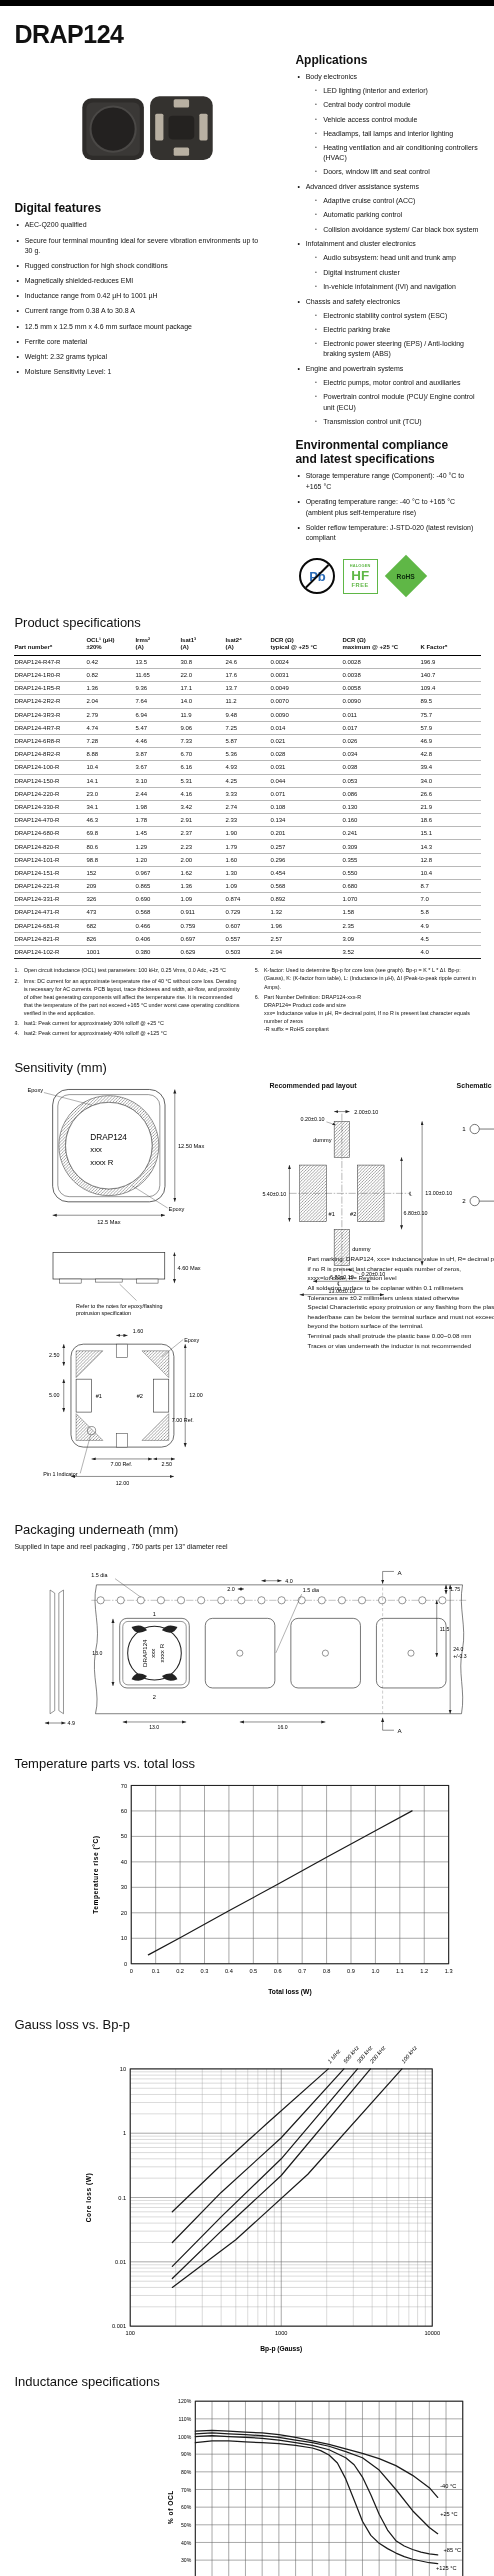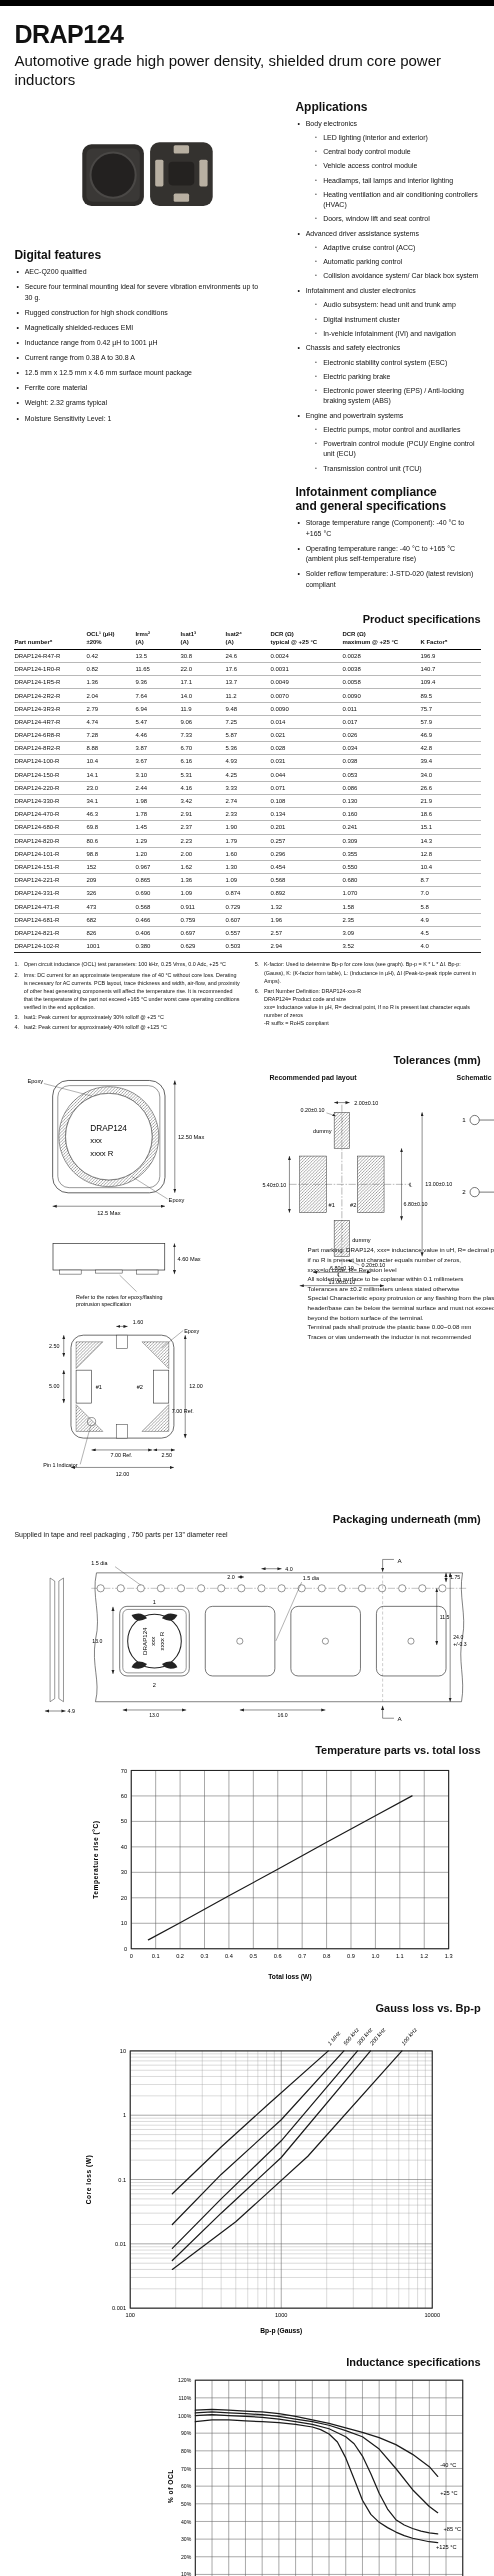--- a/index.html
+++ b/index.html
@@ -23,21 +23,21 @@
   .pb-badge .pb-text{color:#2b6cb8;font-size:13px;font-weight:700;}
   .pb-badge .slash{position:absolute;left:15px;top:-5.2px;width:2.1px;height:43px;background:#0a0a0a;transform:rotate(45deg);}
   .hf-badge{width:33px;height:33px;border:1px solid #5fb746;display:flex;flex-direction:column;align-items:center;justify-content:center;color:#5fb746;line-height:1;}
   .hf-badge .l1{font-size:3.9px;font-weight:700;letter-spacing:0.2px;}
   .hf-badge .l2{font-size:13.4px;font-weight:700;margin:0.5px 0;}
   .hf-badge .l3{font-size:5.7px;font-weight:700;letter-spacing:0.5px;}
   .rohs-wrap{width:43px;height:43px;display:flex;align-items:center;justify-content:center;}
   .rohs-badge{width:30px;height:30px;background:#5fb746;transform:rotate(45deg);display:flex;align-items:center;justify-content:center;}
   .rohs-badge span{transform:rotate(-45deg);font-size:6.7px;font-weight:700;color:#0c2a0c;}
   .sec{margin:0 14.4px;}
-  .sec-title{font-size:11px;font-weight:700;margin:17.5px 0 5.2px;text-align:right;}
+  .sec-title{font-size:13px;font-weight:400;margin:17.5px 0 5.2px;}
   
   table.spec{width:100%;border-collapse:collapse;font-size:6px;}
   table.spec th{text-align:left;vertical-align:bottom;font-weight:700;padding:1px 2.1px 2.6px 0;line-height:1.3;border-bottom:1.5px solid #000;}
   table.spec td{padding:3.1px 2.1px 3.1px 0;border-top:0.5px solid #b8b8b8;}
   table.spec tbody tr:first-child td{border-top:none;}
   table.spec tbody{border-bottom:1px solid #222;}
   .fnotes{display:flex;gap:14.4px;font-size:5.4px;line-height:1.5;margin-top:7.2px;}
   .fnotes .fcol{flex:1;}
   .fn{display:flex;margin-bottom:2.1px;}
   .fn-n{width:9.3px;flex:none;}
@@ -51,21 +51,20 @@
   
   .chart-block{margin-top:5.2px;}
 </style>
 </head>
 <body>
 
 <div class="topbar"></div>
 
 <div class="wrap">
   <h1 class="doc-title">DRAP124</h1>
-  <div class="doc-subtitle">Automotive grade high power density, shielded drum core power inductors</div>
 
   <div class="cols">
     <div class="col-left">
 
       <svg width="139" height="95" viewBox="0 0 270 185" style="margin:36px 0 0 64px;display:block">
         <rect x="8" y="22" width="120" height="120" rx="18" fill="#2e2c2a"></rect>
         <rect x="16" y="30" width="104" height="104" rx="12" fill="#3a3836"></rect>
         <circle cx="68" cy="82" r="44" fill="#232120" stroke="#4a4846" stroke-width="4"></circle>
         <rect x="140" y="18" width="122" height="124" rx="18" fill="#34322f"></rect>
         <rect x="150" y="52" width="16" height="52" rx="3" fill="#b8b0a2"></rect>
@@ -115,27 +114,43 @@
               <li>Electric parking brake</li>
               <li>Electronic power steering (EPS) / Anti-locking braking system (ABS)</li>
             </ul></li>
           <li><span>Engine and powertrain systems</span><ul class="sublist">
               <li>Electric pumps, motor control and auxiliaries</li>
               <li>Powertrain control module (PCU)/ Engine control unit (ECU)</li>
               <li>Transmission control unit (TCU)</li>
             </ul></li>
         </ul>
 
-      <h3 class="h3" style="margin-top:11.3px;max-width:165px">Infotainment compliance and general specifications</h3>
+      <h3 class="h3" style="margin-top:11.3px;max-width:165px">Environmental compliance and latest specifications</h3>
       <ul class="blist" id="env-list">
           <li>Storage temperature range (Component): -40 °C to +165 °C</li>
           <li>Operating temperature range: -40 °C to +165 °C (ambient plus self-temperature rise)</li>
           <li>Solder reflow temperature: J-STD-020 (latest revision) compliant</li>
         </ul>
 
+      <div class="badges">
+        <div class="pb-badge">
+          <span class="pb-text">Pb</span>
+          <span class="slash"></span>
+        </div>
+        <div class="hf-badge">
+          <span class="l1">HALOGEN</span>
+          <span class="l2">HF</span>
+          <span class="l3">FREE</span>
+        </div>
+        <div class="rohs-wrap">
+          <div class="rohs-badge">
+              <span>RoHS</span>
+            </div>
+        </div>
+      </div>
     </div>
   </div>
 </div>
 
 <div class="sec">
   <h2 class="sec-title">Product specifications</h2>
   <table class="spec">
     <colgroup>
       <col style="width:72px">
         <col style="width:49px">
@@ -444,21 +459,21 @@
           <span class="fn-t">Part Number Definition: DRAP124-xxx-R
 DRAP124= Product code and size
 xxx= Inductance value in µH, R= decimal point, If no R is present last character equals number of zeros
 -R suffix = RoHS compliant</span>
         </div>
       </div>
   </div>
 </div>
 
 <div class="sec" style="margin-top:20.6px">
-  <h2 class="sec-title">Tolerances (mm)</h2>
+  <h2 class="sec-title">Sensitivity (mm)</h2>
   <div class="dims-grid">
 
     <div>
       <svg width="201" height="155" viewBox="0 0 390 300">
         <defs>
           <pattern id="pTV" width="6" height="6" patternUnits="userSpaceOnUse">
               <path d="M0,6 L6,0" stroke="#555" stroke-width="1"></path>
             </pattern>
           <marker id="aTV" orient="auto-start-reverse" markerWidth="9" markerHeight="8" refX="8" refY="3">
               <path d="M0,0L8,3L0,6z" fill="#222"></path>

